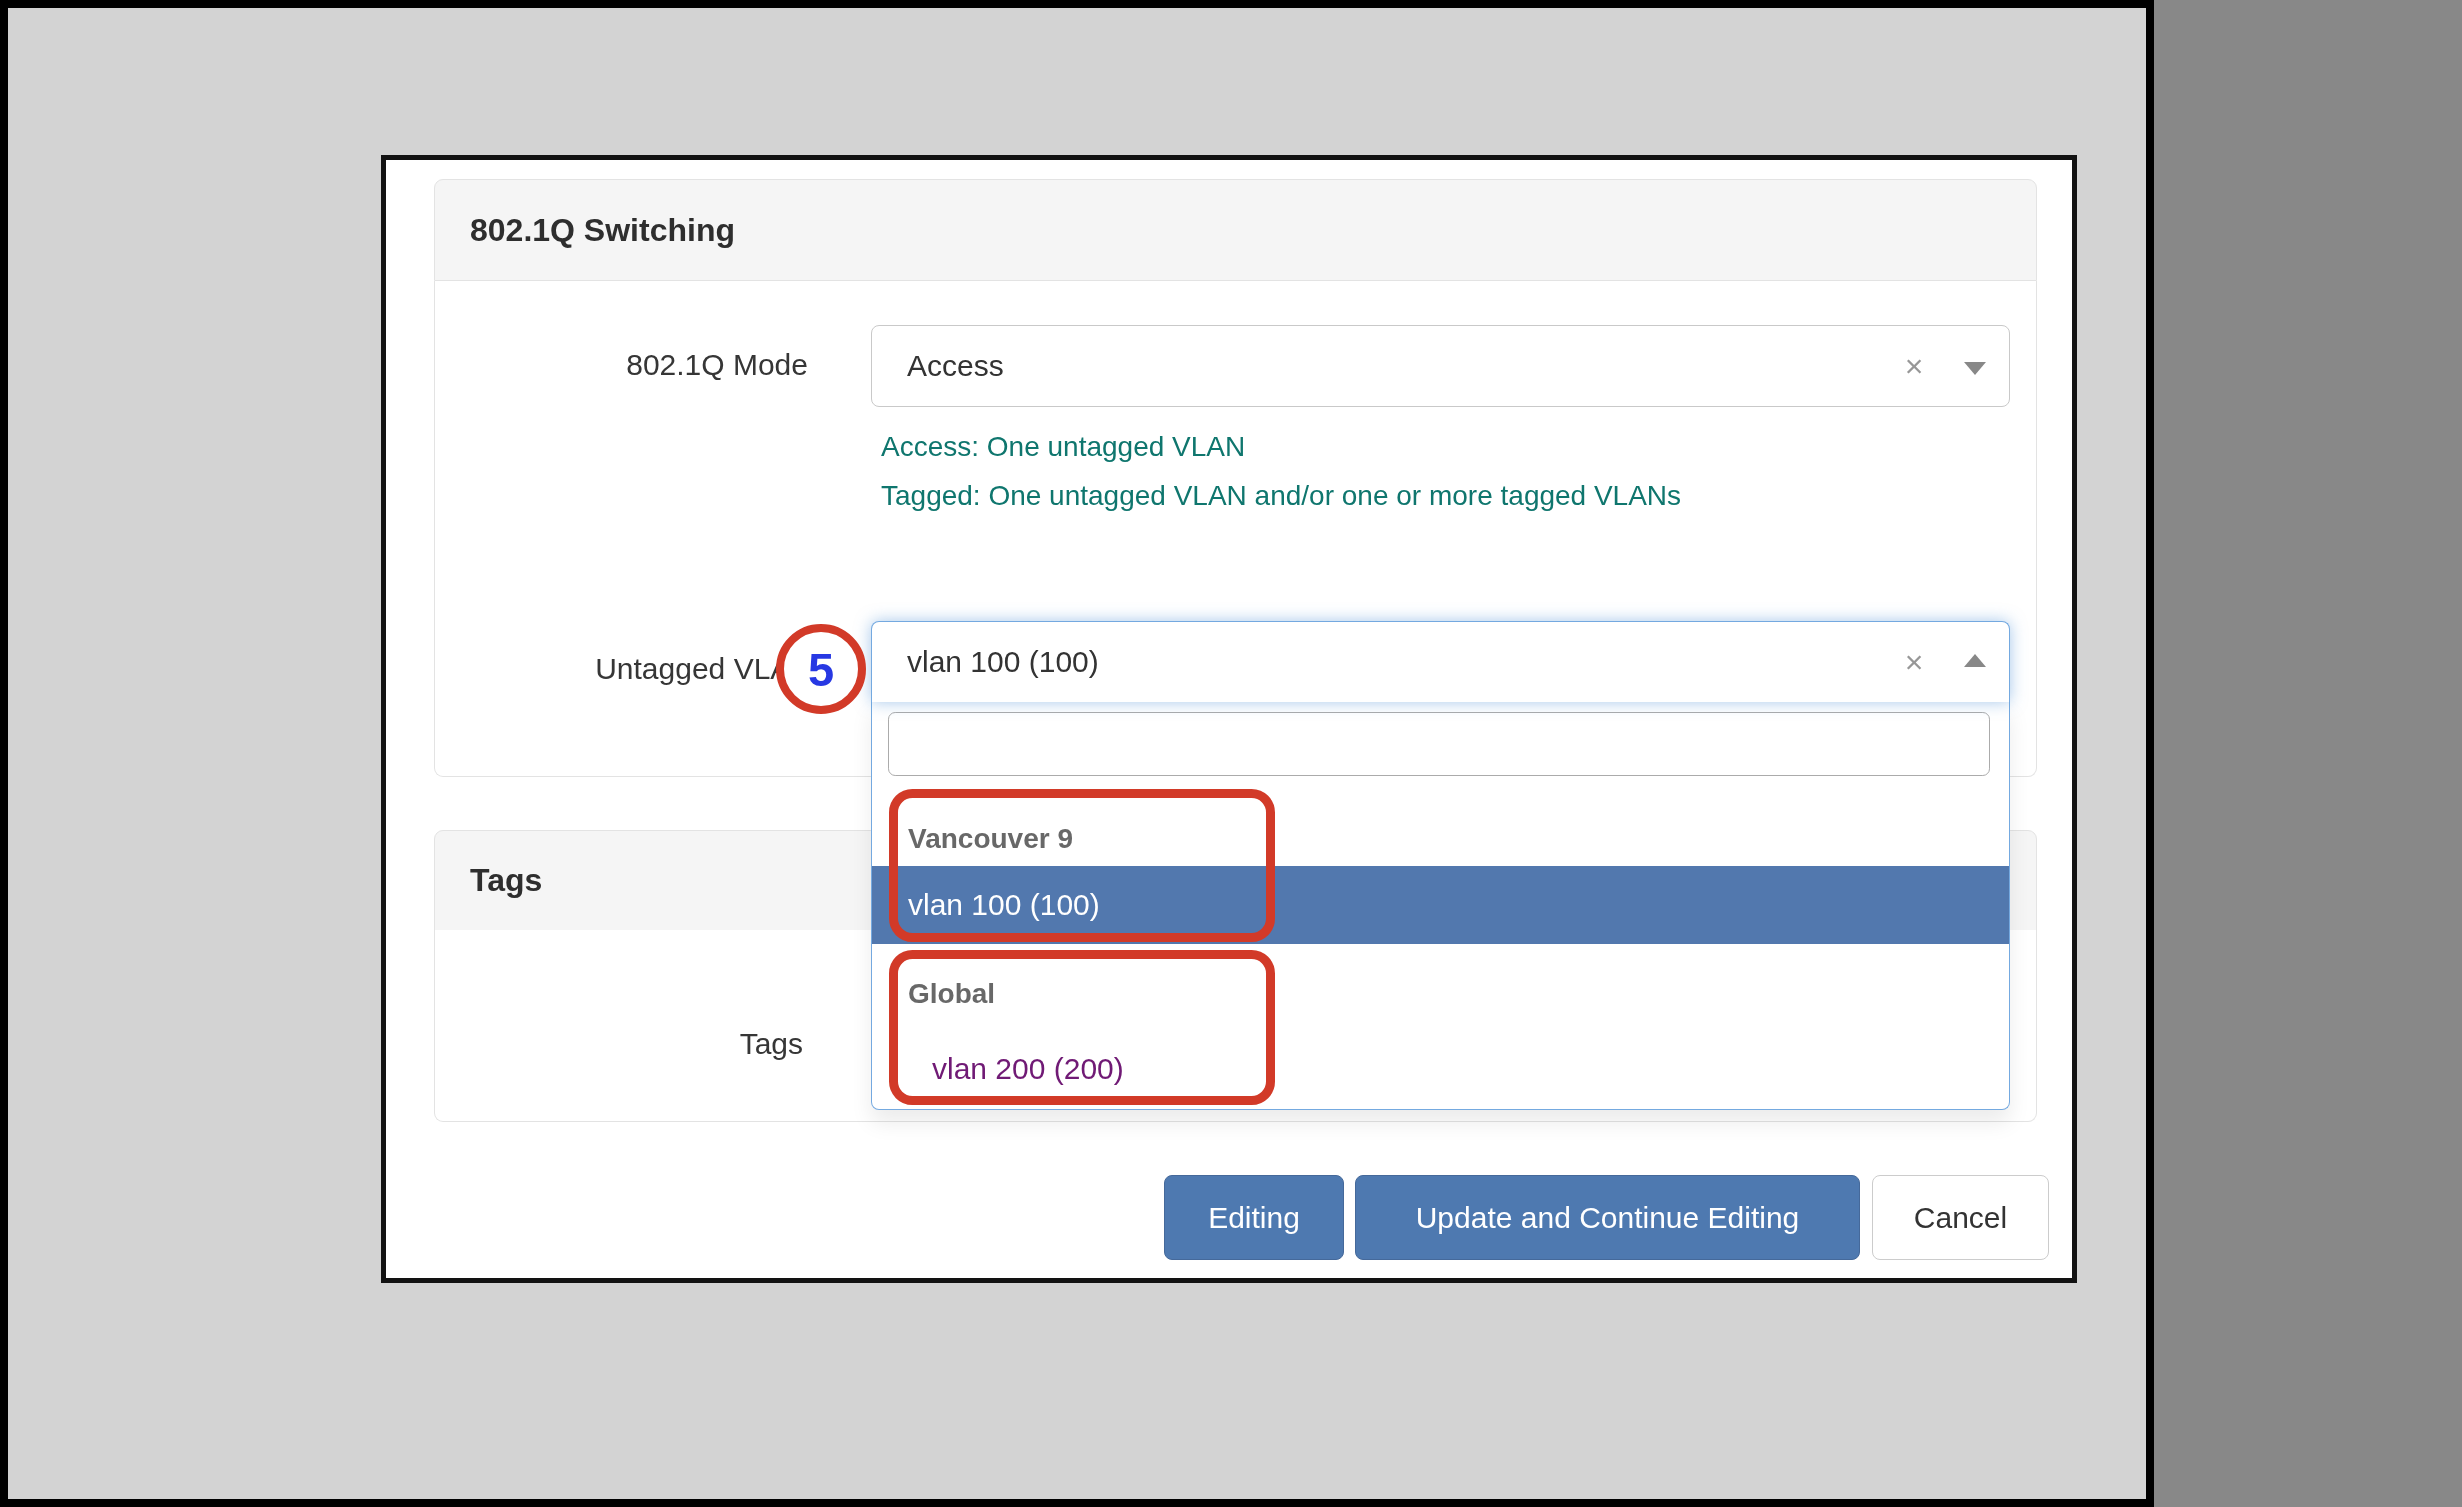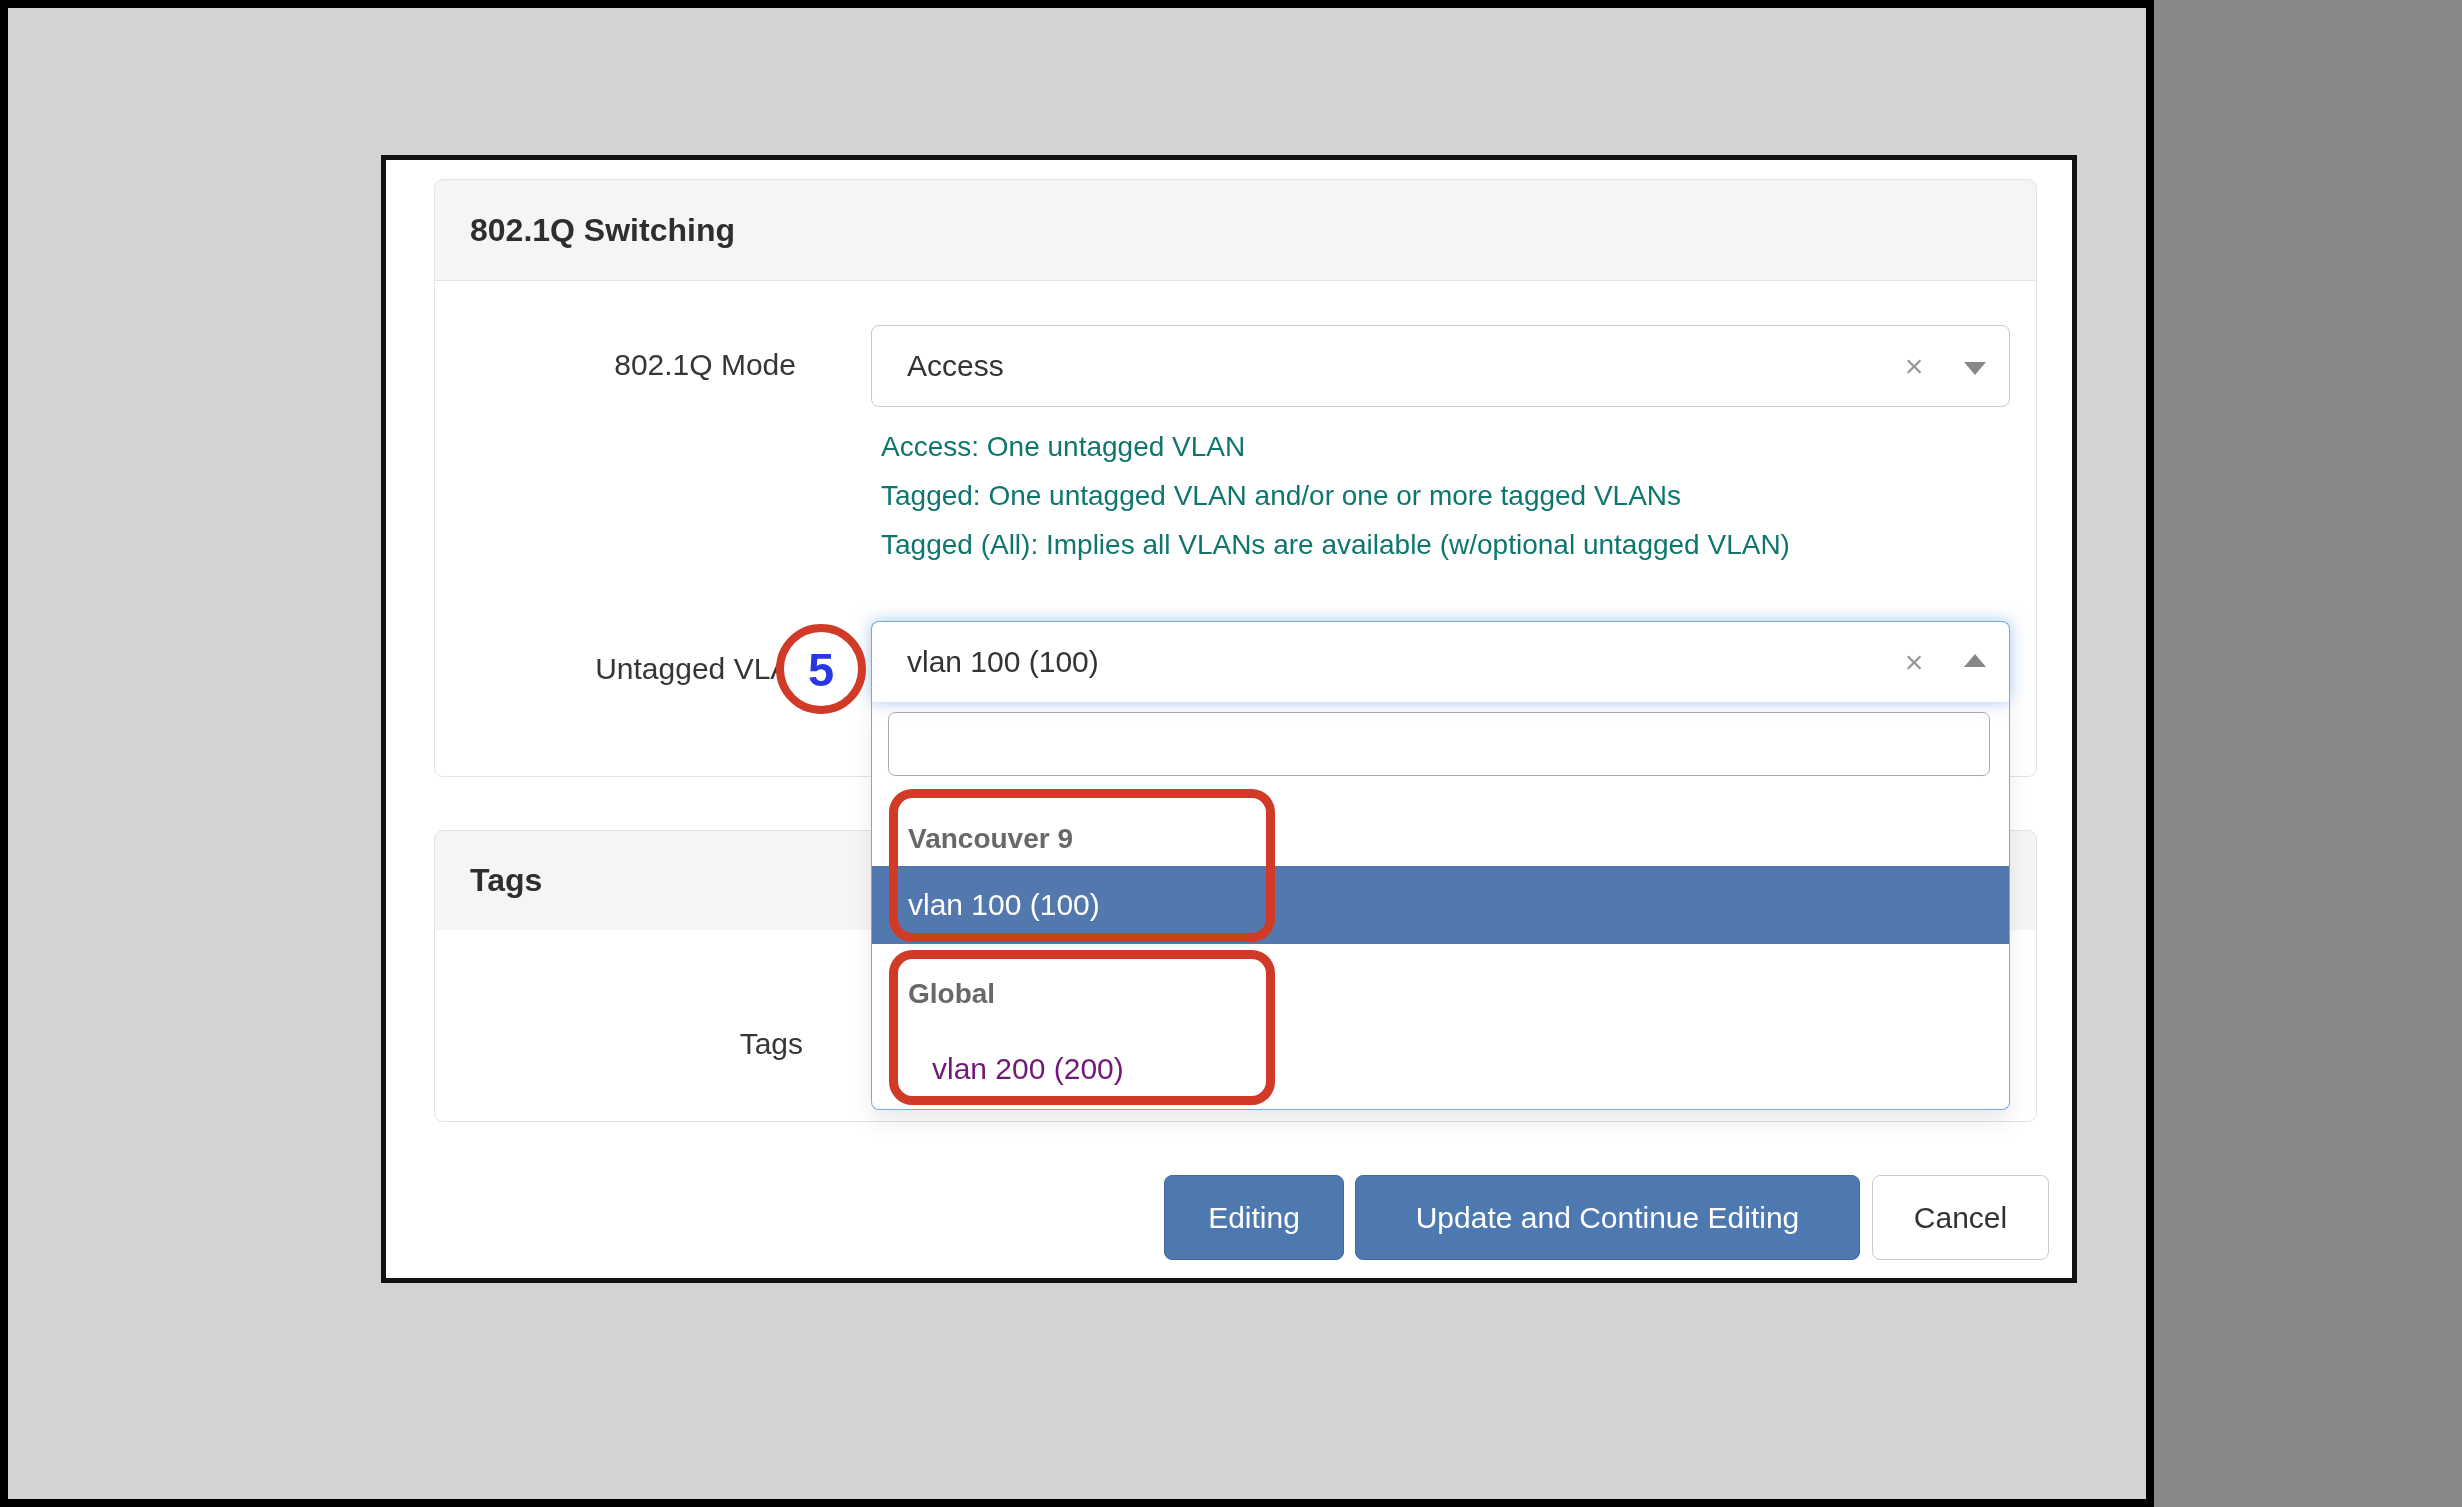--- a/index.html
+++ b/index.html
@@ -53,32 +53,31 @@
 <body>
 
 <div class="canvas">
   <div class="abs modal"></div>
 
   <div class="layer">
     <div class="abs panel-header" style="left:434px;top:179px;width:1603px;height:102px;"></div>
     <div class="abs panel-title" style="left:470px;top:179px;height:102px;line-height:102px;z-index:3;">802.1Q Switching</div>
     <div class="abs panel-body" style="left:434px;top:281px;width:1603px;height:496px;"></div>
 
-    <div class="abs form-label" style="left:346px;top:344px;width:450px;">802.1Q Mode</div>
+    <div class="abs form-label" style="left:358px;top:344px;width:450px;">802.1Q Mode</div>
 
     <div class="abs select-box" style="left:871px;top:325px;width:1139px;height:82px;">
       <span class="select-value">Access</span>
       <span class="clear-x">×</span>
       <span class="caret caret-down"></span>
     </div>
 
     <div class="abs help" style="left:881px;top:422px;">
       <div>Access: One untagged VLAN</div>
       <div>Tagged: One untagged VLAN and/or one or more tagged VLANs</div>
-      <div>Tagged (All): Implies all VLANs are available (w/optional untagged VLAN)</div>
     </div>
 
     <div class="abs form-label" style="left:358px;top:648px;width:454px;">Untagged VLAN</div>
   </div>
 
   <div class="layer">
     <div class="abs panel-header" style="left:434px;top:830px;width:1603px;height:101px;"></div>
     <div class="abs panel-title" style="left:470px;top:830px;height:101px;line-height:101px;z-index:3;">Tags</div>
     <div class="abs panel-body" style="left:434px;top:930px;width:1603px;height:192px;"></div>
     <div class="abs form-label" style="left:358px;top:1023px;width:445px;">Tags</div>

